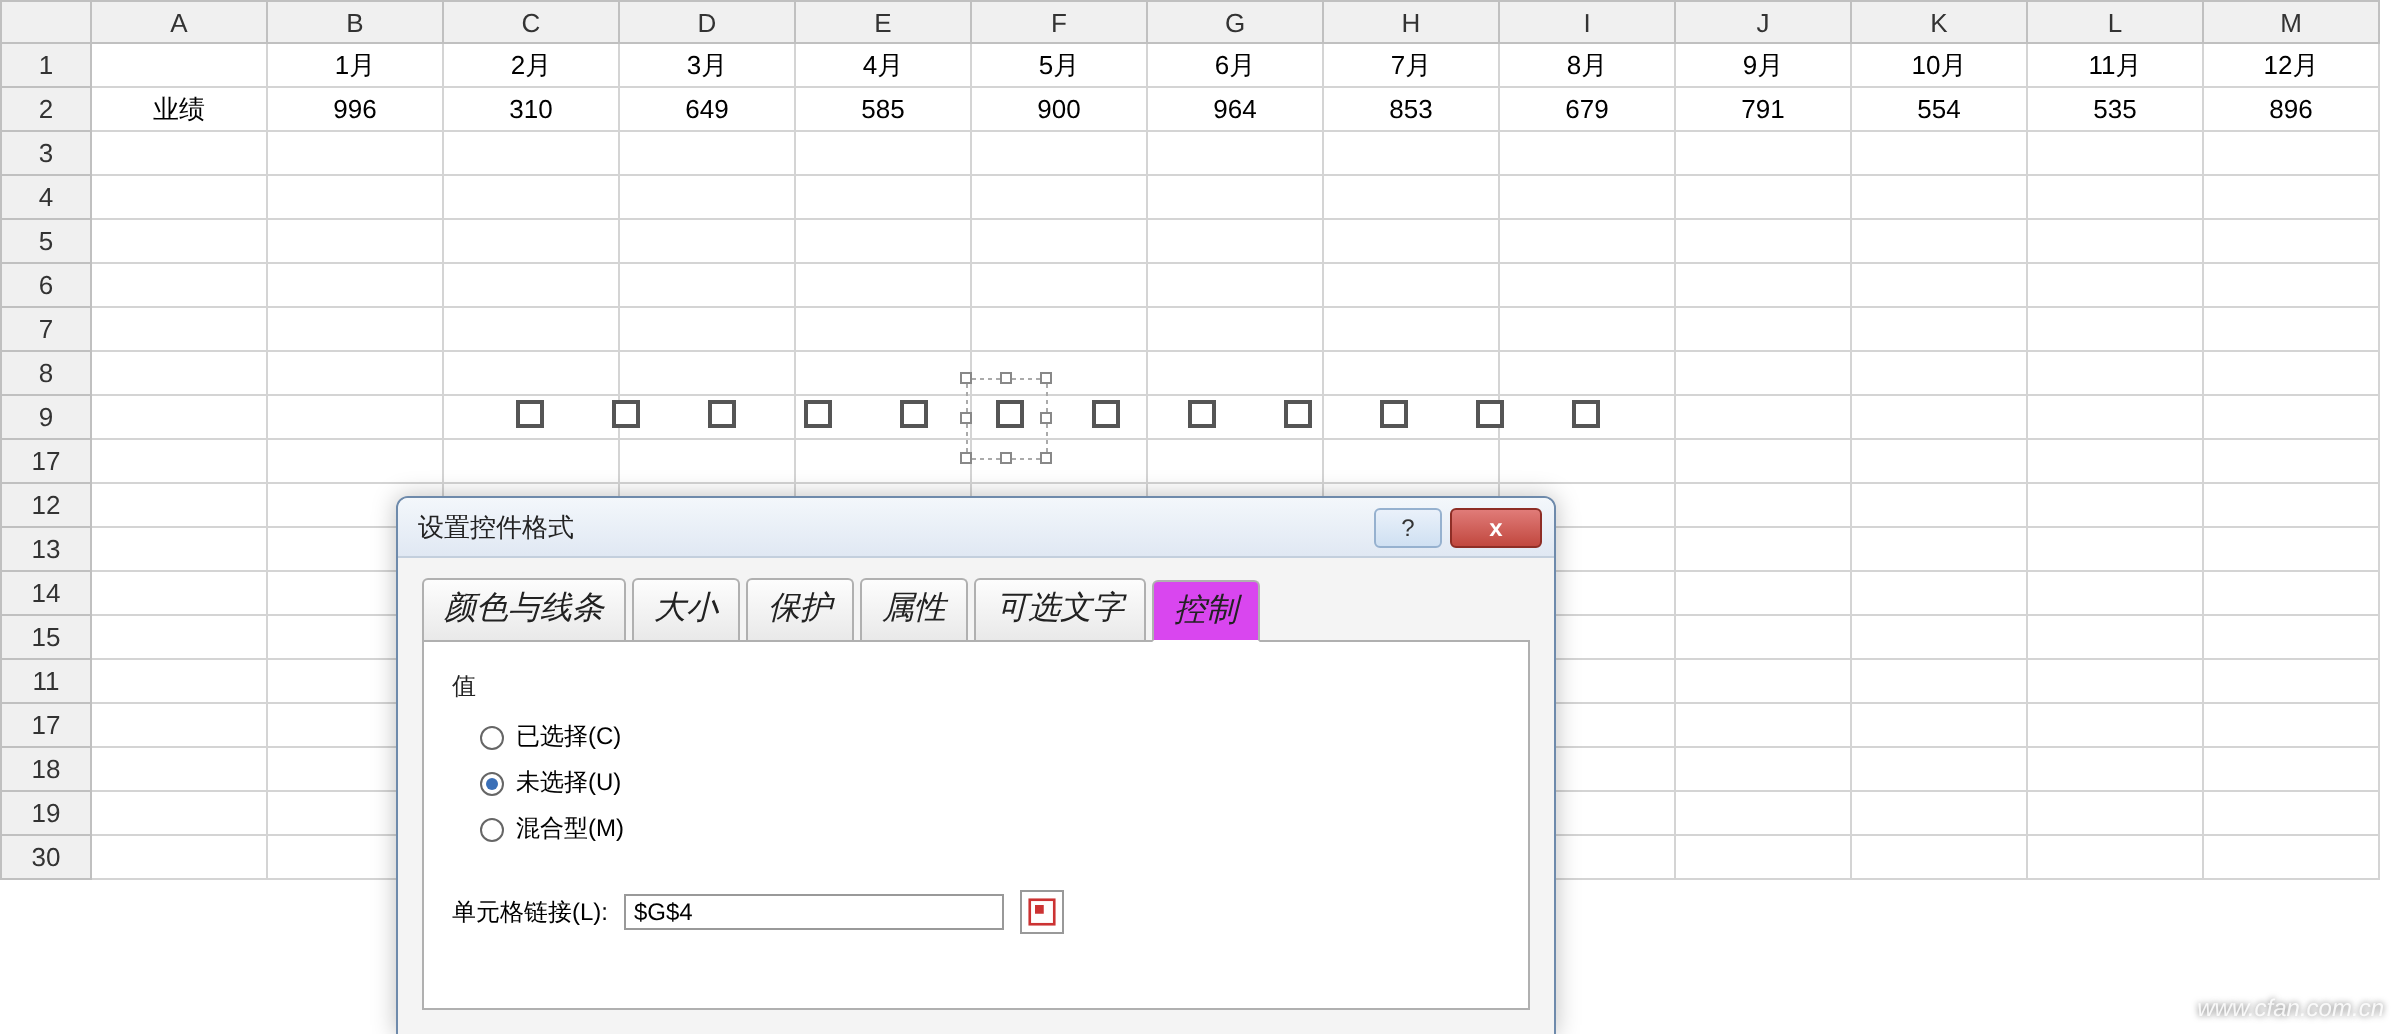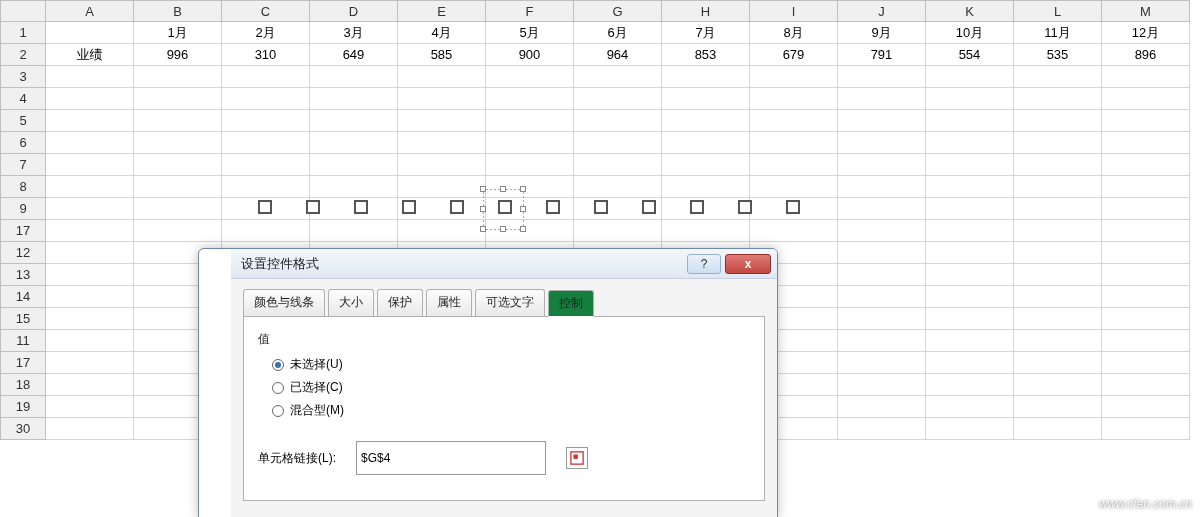--- a/index.html
+++ b/index.html
@@ -22,38 +22,38 @@
 .sel-handles .h1 { top: 0; left: 0; } .sel-handles .h2 { top: 0; left: 20px; } .sel-handles .h3 { top: 0; left: 40px; }
 .sel-handles .h4 { top: 20px; left: 0; } .sel-handles .h5 { top: 20px; left: 40px; }
 .sel-handles .h6 { top: 40px; left: 0; } .sel-handles .h7 { top: 40px; left: 20px; } .sel-handles .h8 { top: 40px; left: 40px; }
 .sel-handles .line { position: absolute; background: repeating-linear-gradient(to right,#aaa 0 2px, transparent 2px 4px); height: 1px; }
 .sel-handles .lv { width:1px; background: repeating-linear-gradient(to bottom,#aaa 0 2px, transparent 2px 4px); }
 .sel-handles .lt { top:3px; left:6px; width:34px; }
 .sel-handles .lb { top:43px; left:6px; width:34px; }
 .sel-handles .ll { top:6px; left:3px; height:34px; }
 .sel-handles .lr { top:6px; left:43px; height:34px; }
 
-.dialog { position: absolute; top: 248px; left: 198px; width: 580px; height: 270px; background: #fff; border: 1px solid #6e8aab; border-radius: 6px 6px 0 0; box-shadow: 0 0 12px rgba(0,0,0,0.25); overflow: hidden; padding-left: 32px; }
+.dialog { position: absolute; top: 248px; left: 198px; width: 580px; height: 270px; background: #fff; border: 1px solid #6e8aab; border-radius: 6px 6px 0 0; box-shadow: 0 0 12px rgba(0,0,0,0.25); overflow: hidden; }
 .titlebar { height: 30px; background: linear-gradient(#f3f7fb,#e0e8f3); display: flex; align-items: center; padding: 0 6px 0 10px; border-bottom: 1px solid #c3cfdd; }
 .titlebar .ttl { flex: 1; font-size: 13px; color: #222; }
 .titlebar .ctrl { display: flex; gap: 4px; }
 .tb-btn { width: 30px; height: 20px; border-radius: 3px; display: flex; align-items: center; justify-content: center; font-size: 12px; color: #333; }
 .tb-help { width: 34px; background: linear-gradient(#eaf1fa,#cfe0f2); border: 1px solid #96b1cf; }
 .tb-close { width: 46px; background: linear-gradient(#e07b78,#c1483f); border: 1px solid #8e2e26; color: #fff; font-weight: bold; }
 .dlg-body { padding: 10px 12px; background: #f4f4f4; height: 240px; }
 .tabs { display: flex; gap: 3px; border-bottom: 1px solid #b0b0b0; }
-.tab { padding: 4px 10px; background: linear-gradient(#fdfdfd,#e9e9e9); border: 1px solid #b0b0b0; border-bottom: none; border-radius: 3px 3px 0 0; font-size: 12px; color: #222; }
-.tab.active { background: #15803d; position: relative; top: 1px; border-bottom: 1px solid #fff; }
+.tab { padding: 4px 10px; background: linear-gradient(#fdfdfd,#e9e9e9); border: 1px solid #b0b0b0; border-bottom: none; border-radius: 3px 3px 0 0; font-size: 16px; color: #222; font-style: italic; }
+.tab.active { background: #d946ef; position: relative; top: 1px; border-bottom: 1px solid #fff; }
 .panel { background: #fff; border: 1px solid #b0b0b0; border-top: none; padding: 14px 14px 10px 14px; height: 184px; }
 .fs-label { font-size: 12px; color: #222; margin-bottom: 8px; }
 .radio-line { display: flex; align-items: center; gap: 6px; margin: 6px 0 6px 14px; font-size: 12px; }
 .radio { width: 12px; height: 12px; border-radius: 50%; border: 1px solid #666; display: flex; align-items: center; justify-content: center; background: #fff; }
 .radio.on::after { content: ""; width: 6px; height: 6px; border-radius: 50%; background: #3a6fb7; }
-.link-row { display: flex; align-items: center; gap: 20px; margin-top: 22px; font-size: 12px; }
-.link-row input { width: 190px; height: 34px; padding: 0 4px; border: 1px solid #999; font-size: 12px; }
+.link-row { display: flex; align-items: center; gap: 8px; margin-top: 22px; font-size: 12px; }
+.link-row input { width: 190px; height: 18px; padding: 0 4px; border: 1px solid #999; font-size: 12px; }
 .picker-btn { width: 22px; height: 22px; border: 1px solid #999; background: #fff; display: flex; align-items: center; justify-content: center; }
 .picker-btn svg { width: 14px; height: 14px; }
 
 .watermark { position: absolute; bottom: 6px; right: 8px; font-size: 12px; color: rgba(255,255,255,0.85); font-style: italic; text-shadow: 0 0 3px rgba(0,0,0,0.6); }
 </style>
 </head>
 <body>
 
 <div class="sheet">
   <div class="col-headers">
@@ -427,26 +427,26 @@
       <div class="tab">颜色与线条</div>
       <div class="tab">大小</div>
       <div class="tab">保护</div>
       <div class="tab">属性</div>
       <div class="tab">可选文字</div>
       <div class="tab active">控制</div>
     </div>
     <div class="panel">
       <div class="fs-label">值</div>
       <div class="radio-line">
+        <span class="radio"></span>
+        <span>已选择(C)</span>
+      </div>
+      <div class="radio-line">
         <span class="radio on"></span>
         <span>未选择(U)</span>
-      </div>
-      <div class="radio-line">
-        <span class="radio"></span>
-        <span>已选择(C)</span>
       </div>
       <div class="radio-line">
         <span class="radio"></span>
         <span>混合型(M)</span>
       </div>
       <div class="link-row">
         <span>单元格链接(L):</span>
         <input type="text" value="$G$4" style="">
         <div class="picker-btn">
           <svg viewBox="0 0 16 16">

